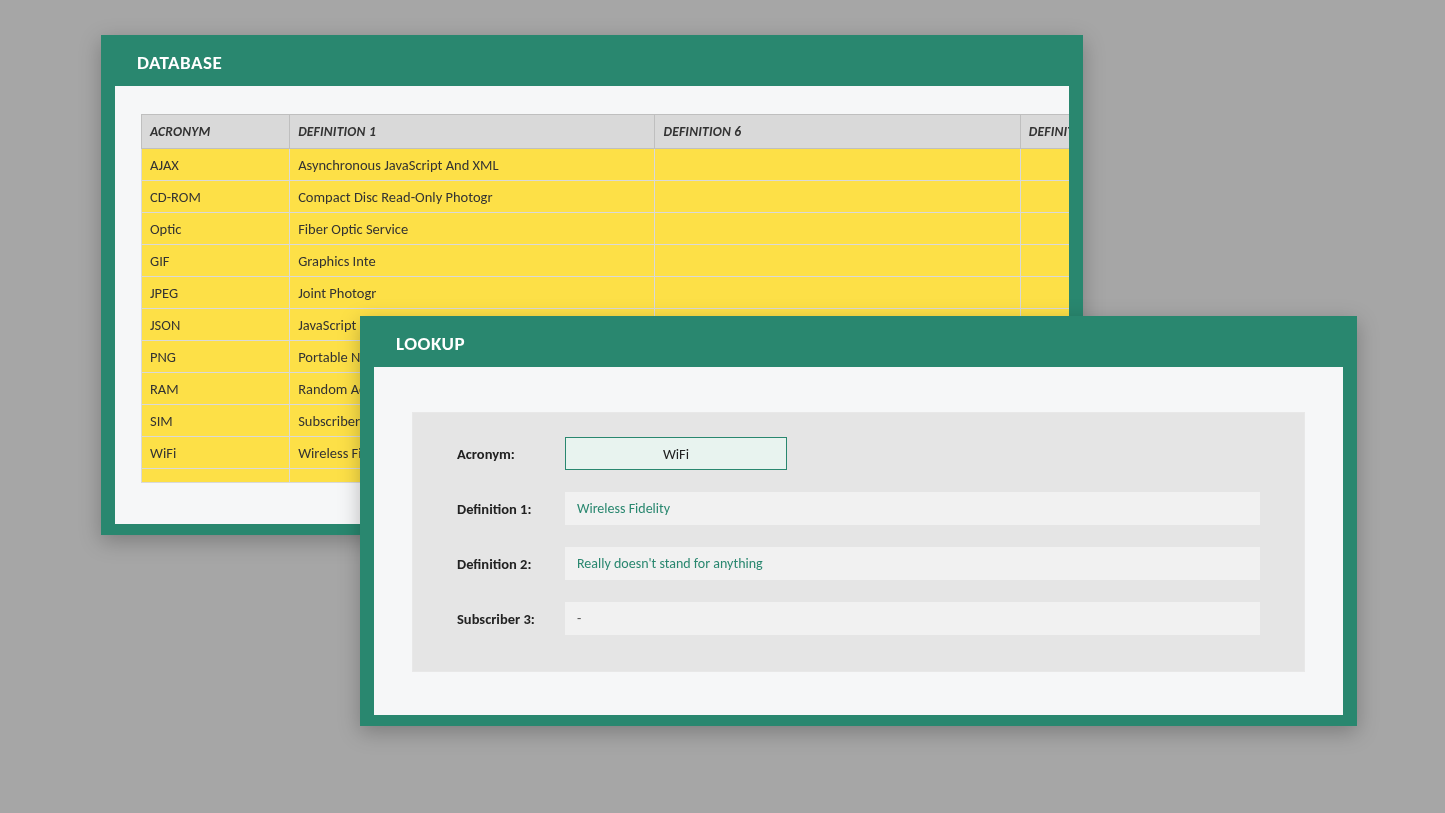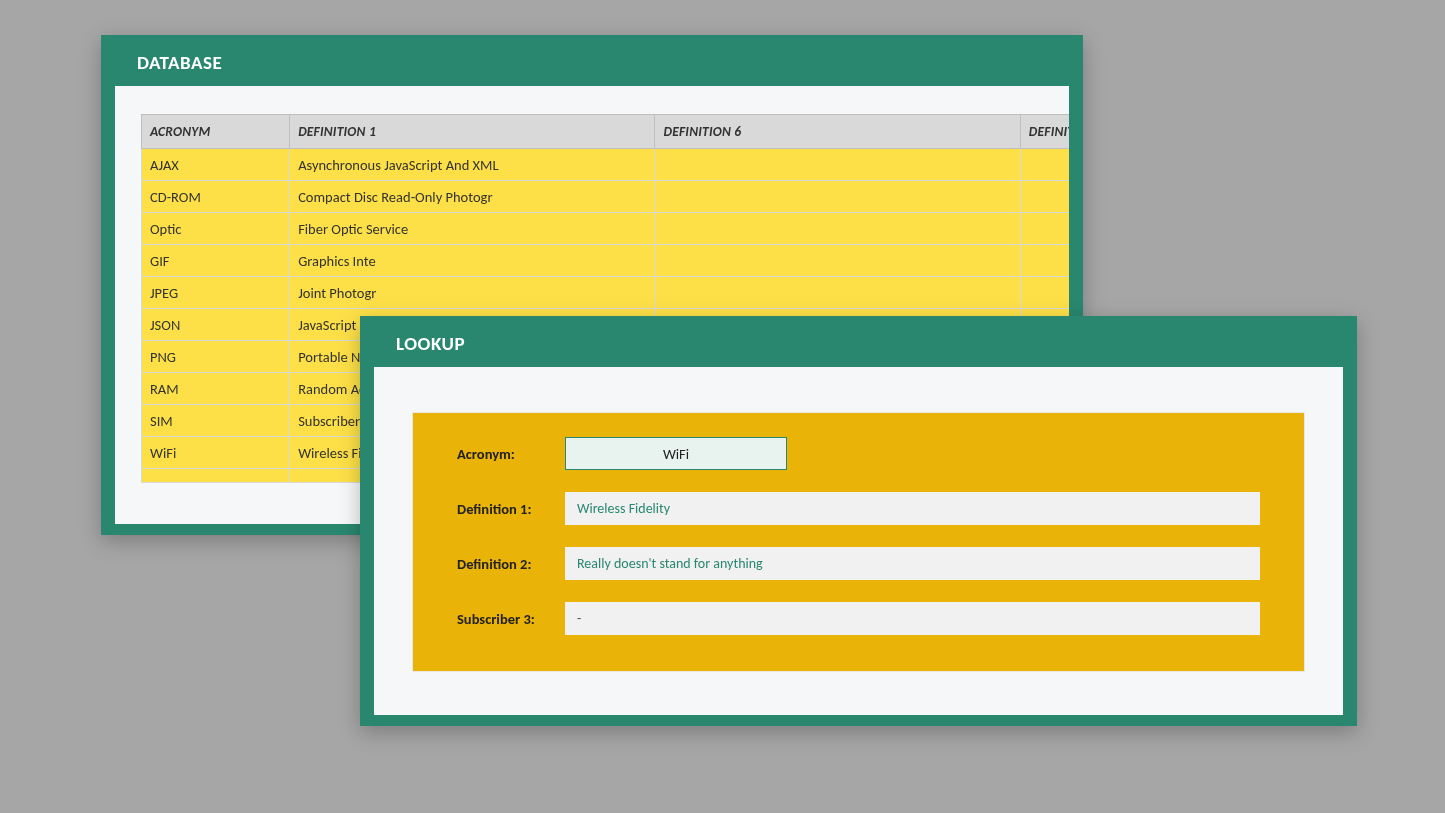--- a/index.html
+++ b/index.html
@@ -59,21 +59,21 @@
     }
     .col-acr { width: 148px; }
     .col-d1  { width: 365px; }
     .col-d2  { width: 365px; }
     .col-d3  { width: 220px; }
 
     
     #lk-card { left: 360px; top: 280px; width: 997px; height: 410px; z-index: 2; margin-top: 36px; }
     #lk-body { padding: 45px 38px 30px 38px; }
     .lk-inner {
-      background: #eab308;
+      background: #e5e5e5;
       border: 1px solid #e8e8e8;
       height: 260px;
       padding: 24px 44px 20px 44px;
     }
     .lk-row { display: flex; align-items: center; margin-bottom: 22px; }
     .lk-label {
       width: 108px;
       font-weight: 700;
       font-size: 14.5px;
       color: #222;

